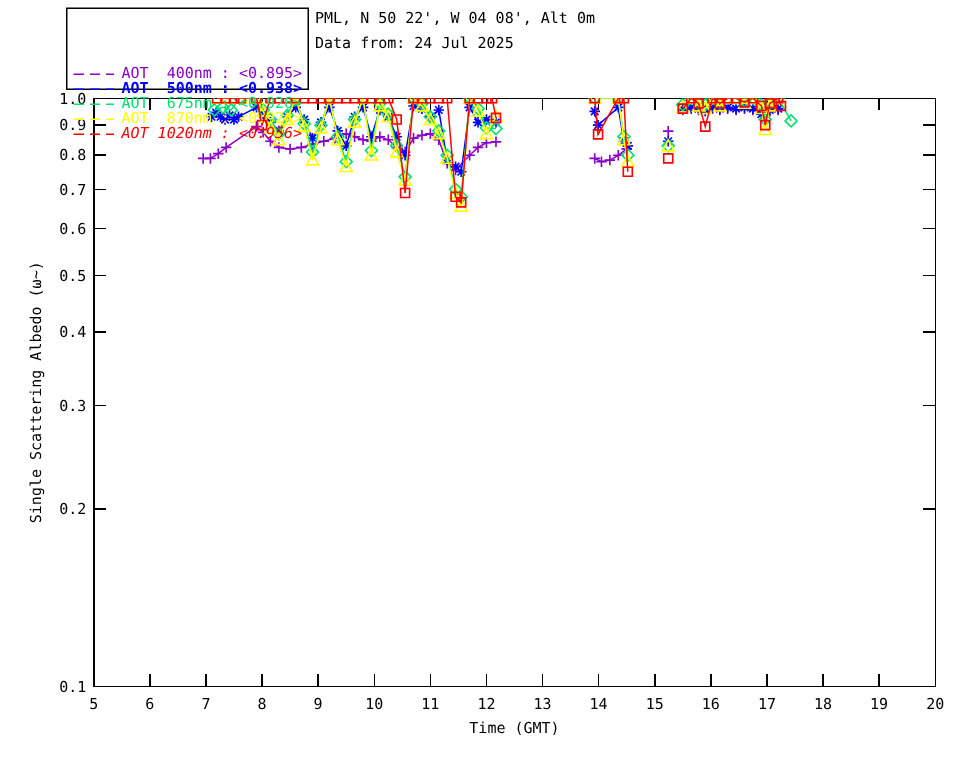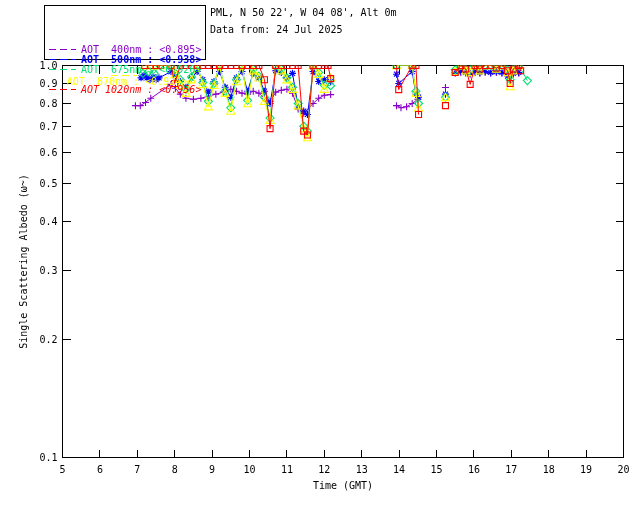--- a/index.html
+++ b/index.html
@@ -403,21 +403,21 @@
       <span>AOT  400nm : &lt;0.895&gt;</span>
     </div>
     <div class="lrow" style="color: rgb(0, 0, 255); font-weight: bold;">
       <span class="dash" style="background: repeating-linear-gradient(90deg, rgb(0, 0, 255) 0px, rgb(0, 0, 255) 7px, transparent 7px, transparent 11px);"></span>
       <span>AOT  500nm : &lt;0.938&gt;</span>
     </div>
     <div class="lrow" style="color: rgb(0, 224, 112);">
       <span class="dash" style="background: repeating-linear-gradient(90deg, rgb(0, 224, 112) 0px, rgb(0, 224, 112) 7px, transparent 7px, transparent 11px);"></span>
       <span>AOT  675nm : &lt;0.926&gt;</span>
     </div>
-    <div class="lrow" style="color: rgb(255, 255, 0); flex-direction: column;">
+    <div class="lrow" style="color: rgb(255, 255, 0);">
       <span class="dash" style="background: repeating-linear-gradient(90deg, rgb(255, 255, 0) 0px, rgb(255, 255, 0) 7px, transparent 7px, transparent 11px);"></span>
       <span>AOT  870nm : &lt;0.924&gt;</span>
     </div>
     <div class="lrow" style="color: rgb(255, 0, 0); font-style: italic;">
       <span class="dash" style="background: repeating-linear-gradient(90deg, rgb(255, 0, 0) 0px, rgb(255, 0, 0) 7px, transparent 7px, transparent 11px);"></span>
       <span>AOT 1020nm : &lt;0.956&gt;</span>
     </div>
   </div>
 </div>
 

